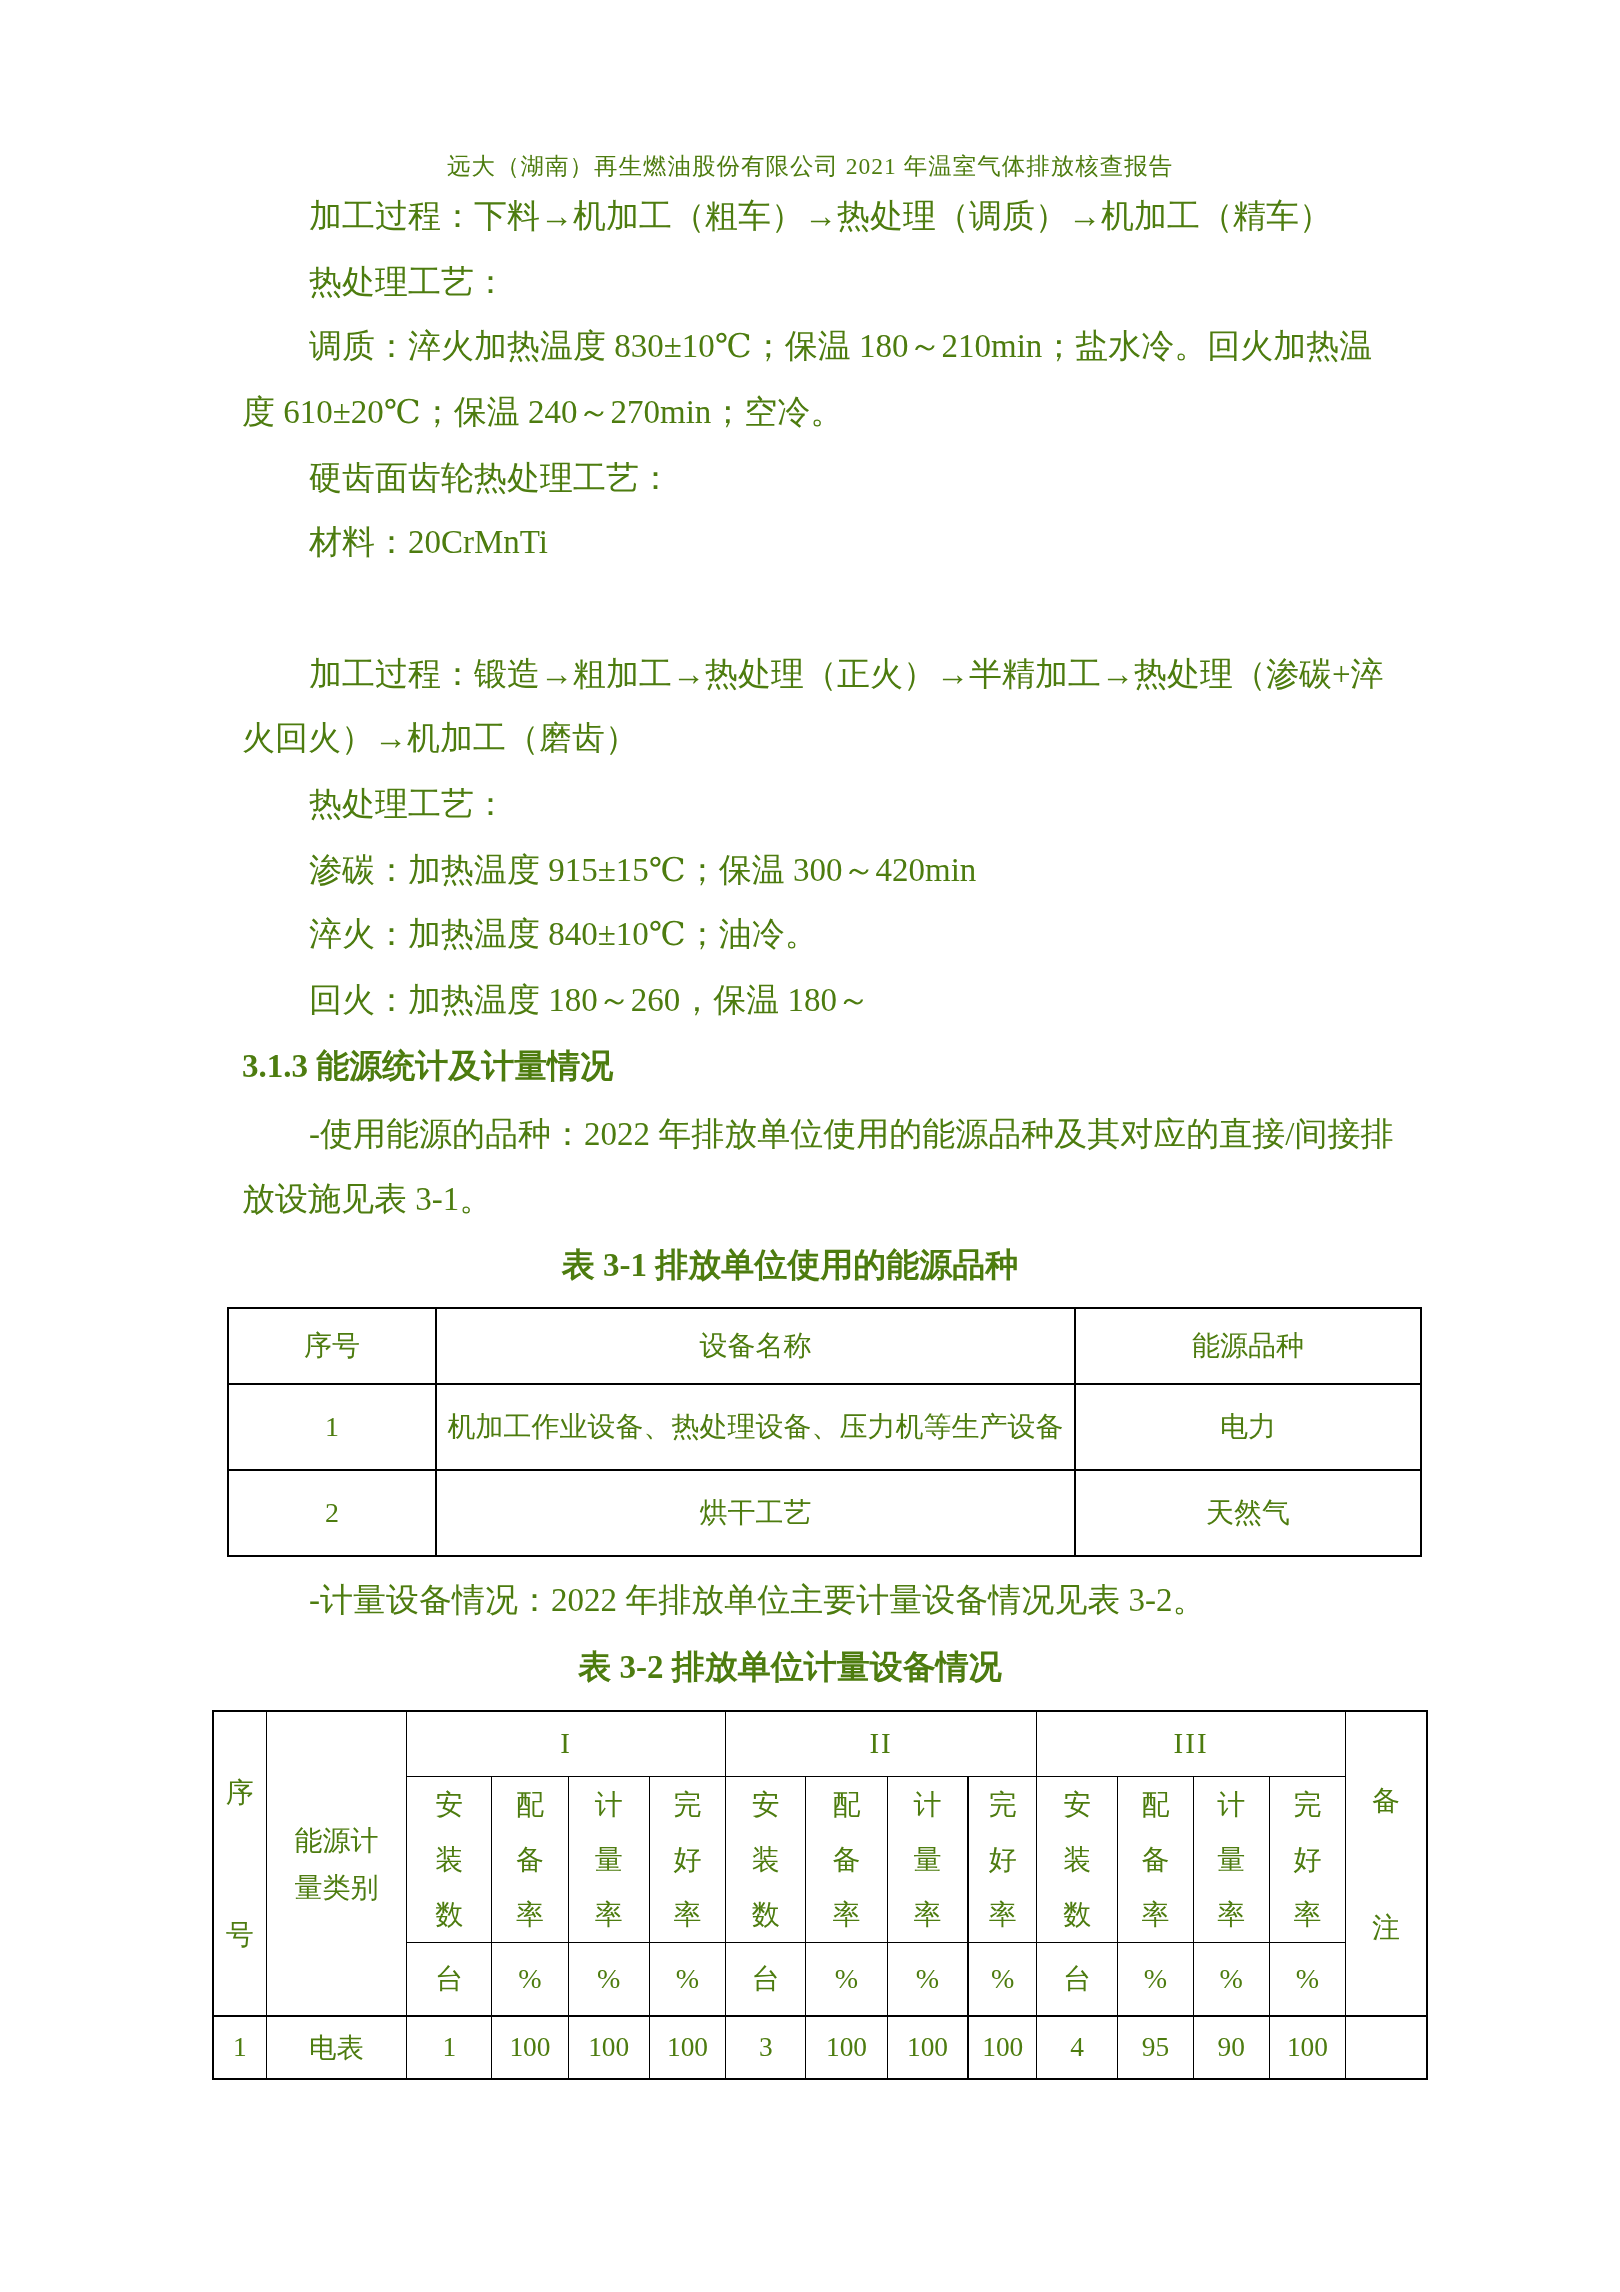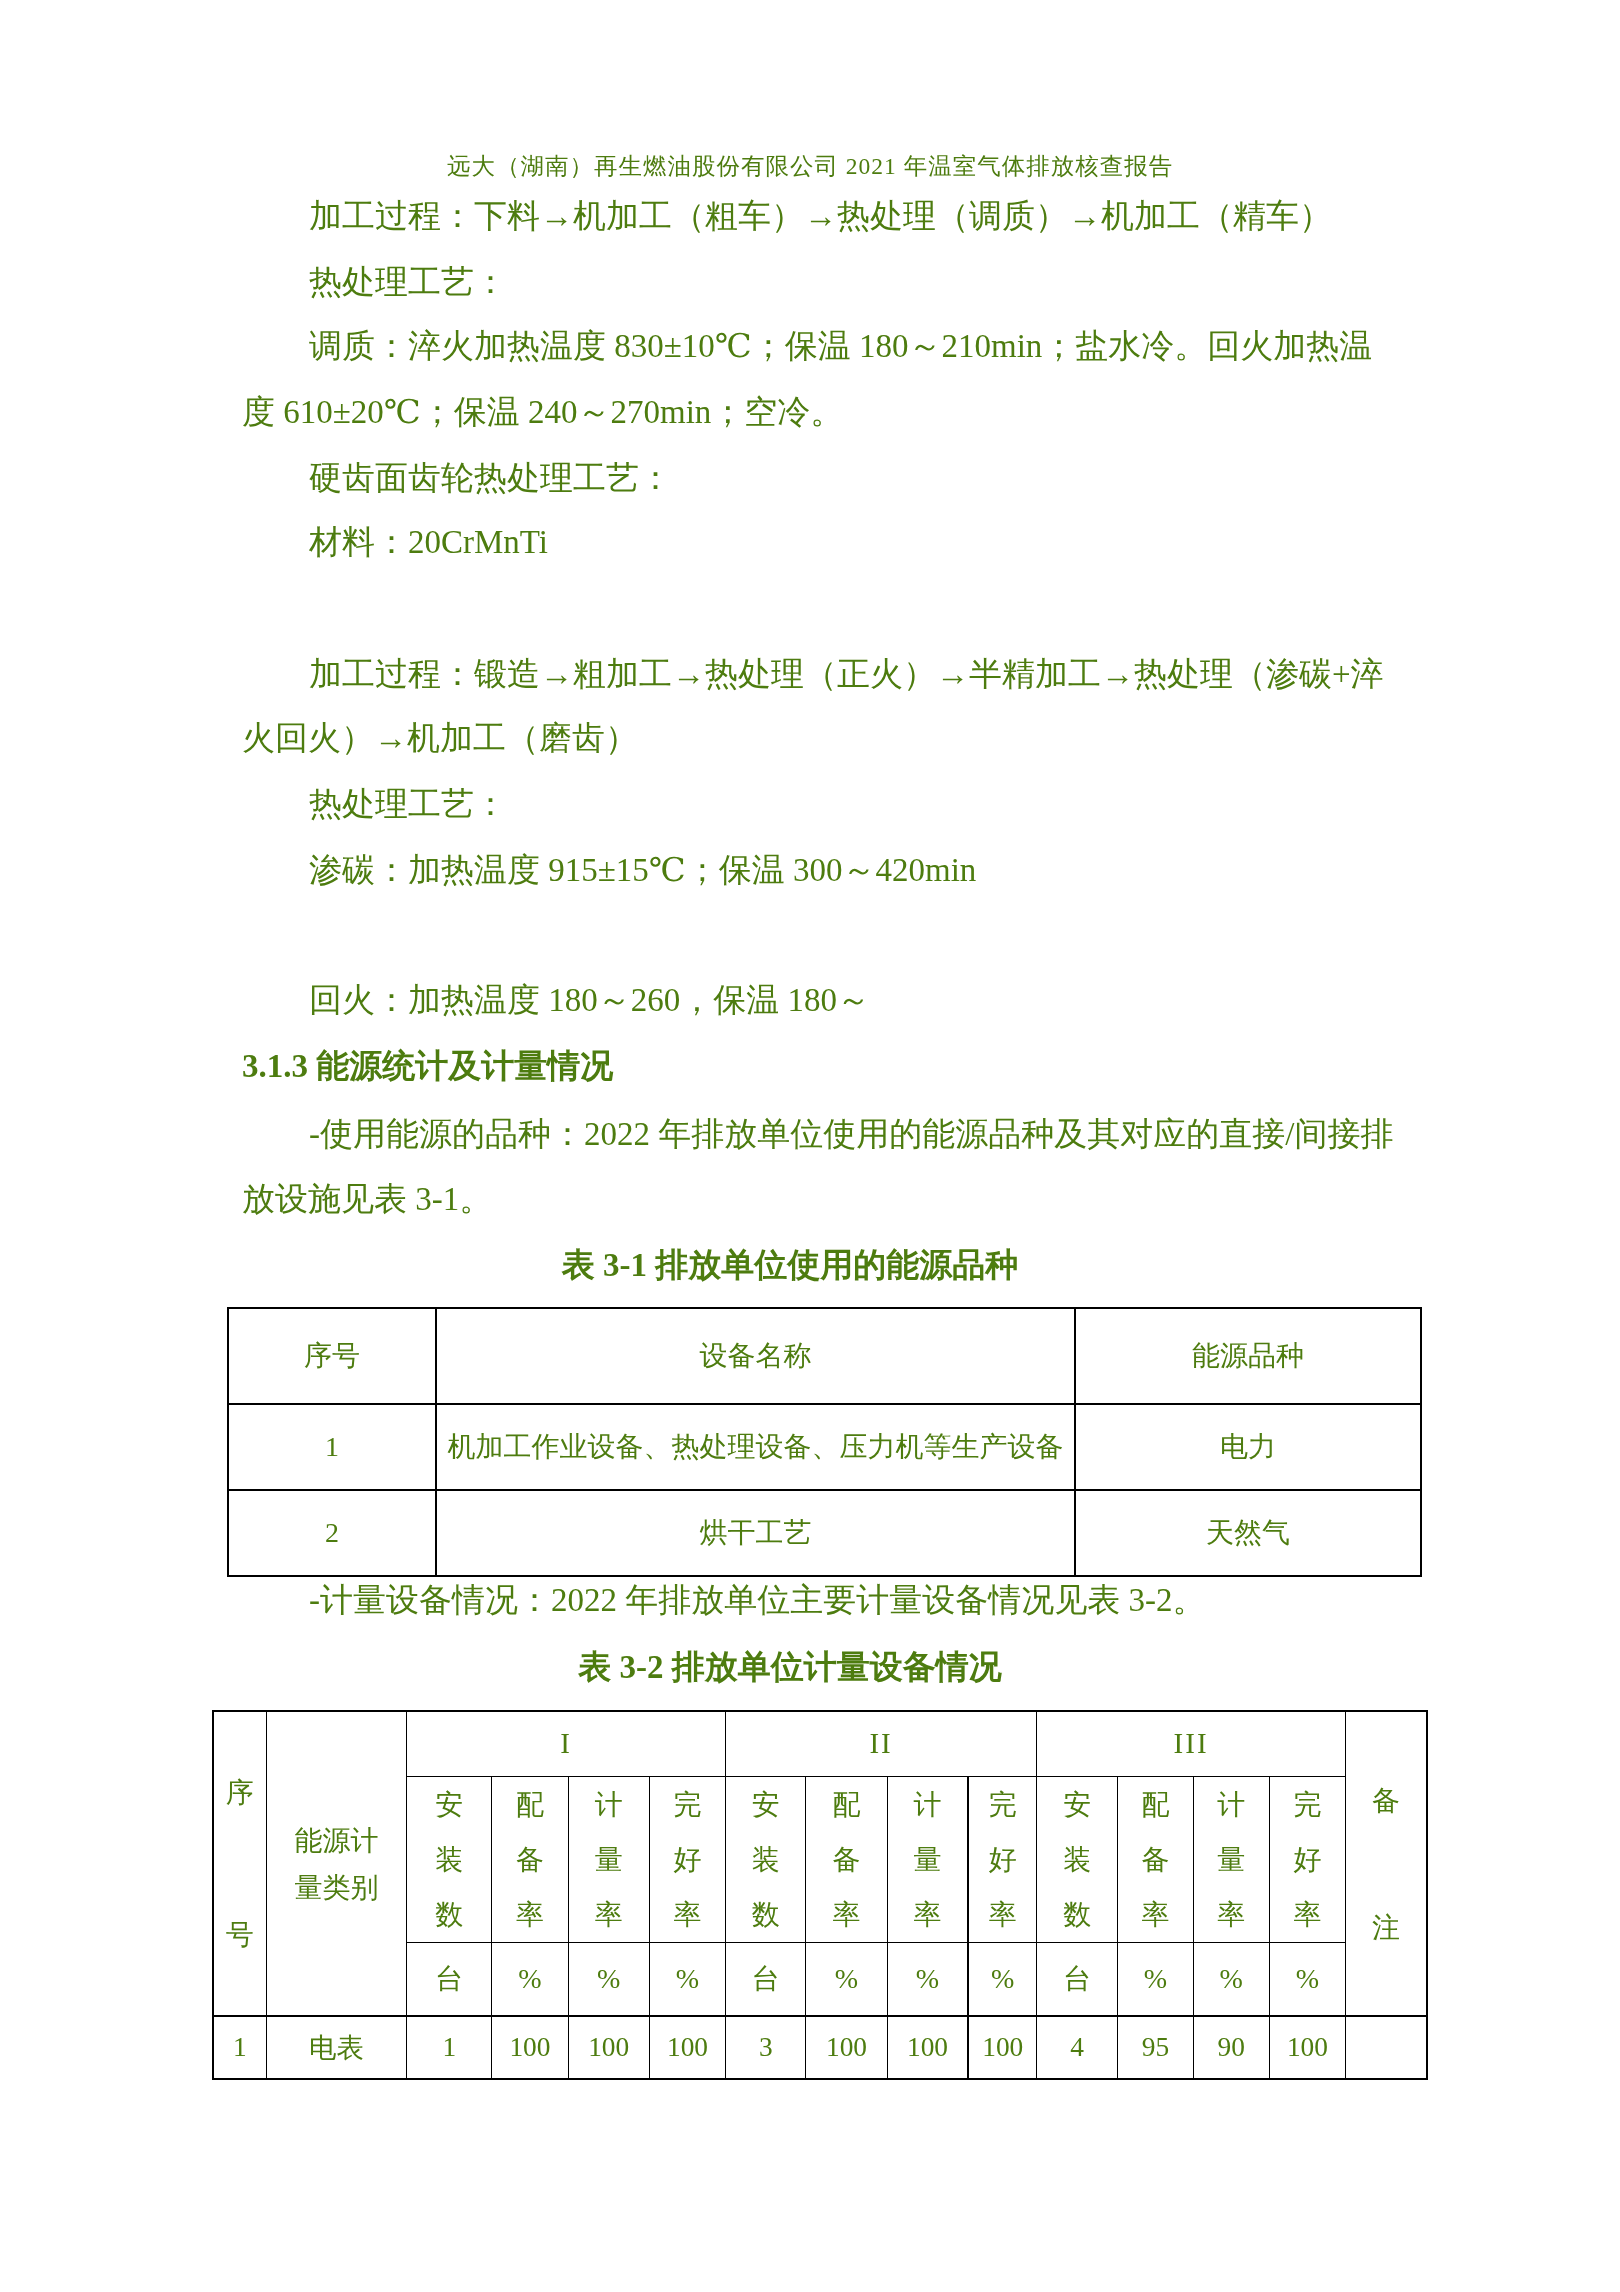--- a/index.html
+++ b/index.html
@@ -67,37 +67,38 @@
   <div class="line" style="top:199px; left:309px;">加工过程：下料→机加工（粗车）→热处理（调质）→机加工（精车）</div>
   <div class="line" style="top:265px; left:309px;">热处理工艺：</div>
   <div class="line" style="top:329px; left:309px;">调质：淬火加热温度 830±10℃；保温 180～210min；盐水冷。回火加热温</div>
   <div class="line" style="top:395px; left:242px;">度 610±20℃；保温 240～270min；空冷。</div>
   <div class="line" style="top:461px; left:309px;">硬齿面齿轮热处理工艺：</div>
   <div class="line" style="top:525px; left:309px;">材料：20CrMnTi</div>
   <div class="line" style="top:657px; left:309px;">加工过程：锻造→粗加工→热处理（正火）→半精加工→热处理（渗碳+淬</div>
   <div class="line" style="top:721px; left:242px;">火回火）→机加工（磨齿）</div>
   <div class="line" style="top:787px; left:309px;">热处理工艺：</div>
   <div class="line" style="top:853px; left:309px;">渗碳：加热温度 915±15℃；保温 300～420min</div>
+  <div class="line" style="top:917px; left:309px;">淬火：加热温度 840±10℃；油冷。</div>
   <div class="line" style="top:983px; left:309px;">回火：加热温度 180～260，保温 180～</div>
 
   <div class="line heading" style="top:1049px; left:242px;">3.1.3 能源统计及计量情况</div>
 
   <div class="line" style="top:1117px; left:309px;">-使用能源的品种：2022 年排放单位使用的能源品种及其对应的直接/间接排</div>
   <div class="line" style="top:1182px; left:242px;">放设施见表 3-1。</div>
 
   <div class="caption" style="top:1248px;">表 3-1 排放单位使用的能源品种</div>
 
   <table class="t1">
     <colgroup>
       <col style="width:208px">
         <col style="width:639px">
         <col style="width:346px">
     </colgroup>
     <tbody>
-        <tr style="height:96px">
+        <tr style="height:76px">
       <th>序号</th>
       <th>设备名称</th>
       <th>能源品种</th>
     </tr>
     <tr style="height:86px">
       <td>1</td>
       <td>机加工作业设备、热处理设备、压力机等生产设备</td>
       <td>电力</td>
     </tr>
     <tr style="height:86px">

